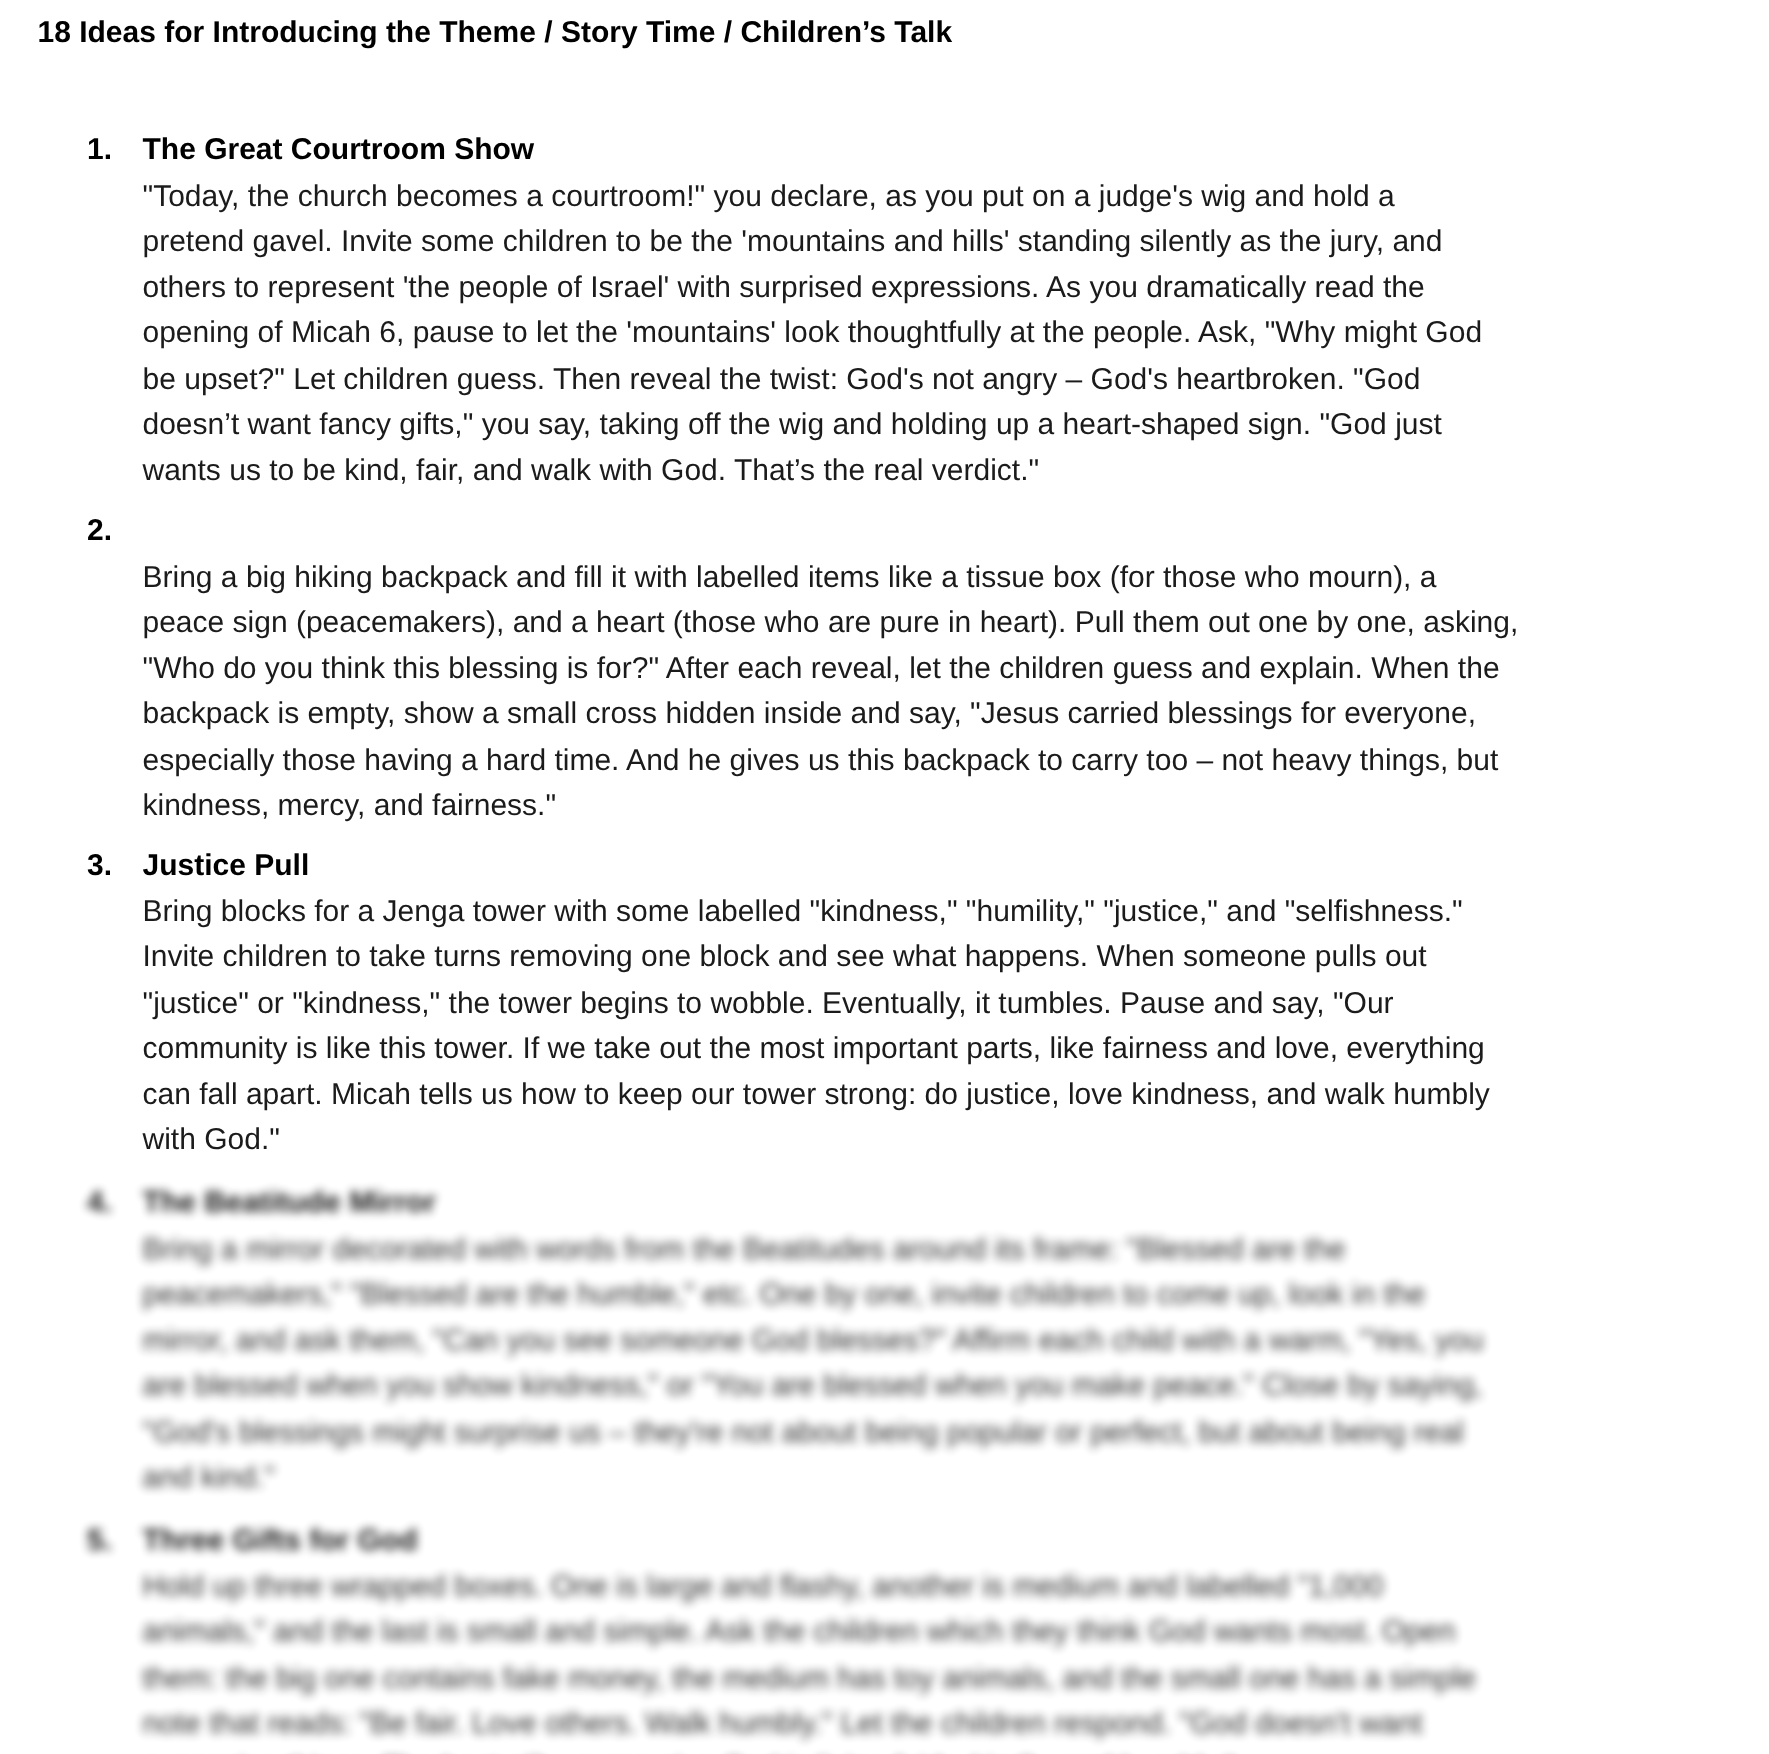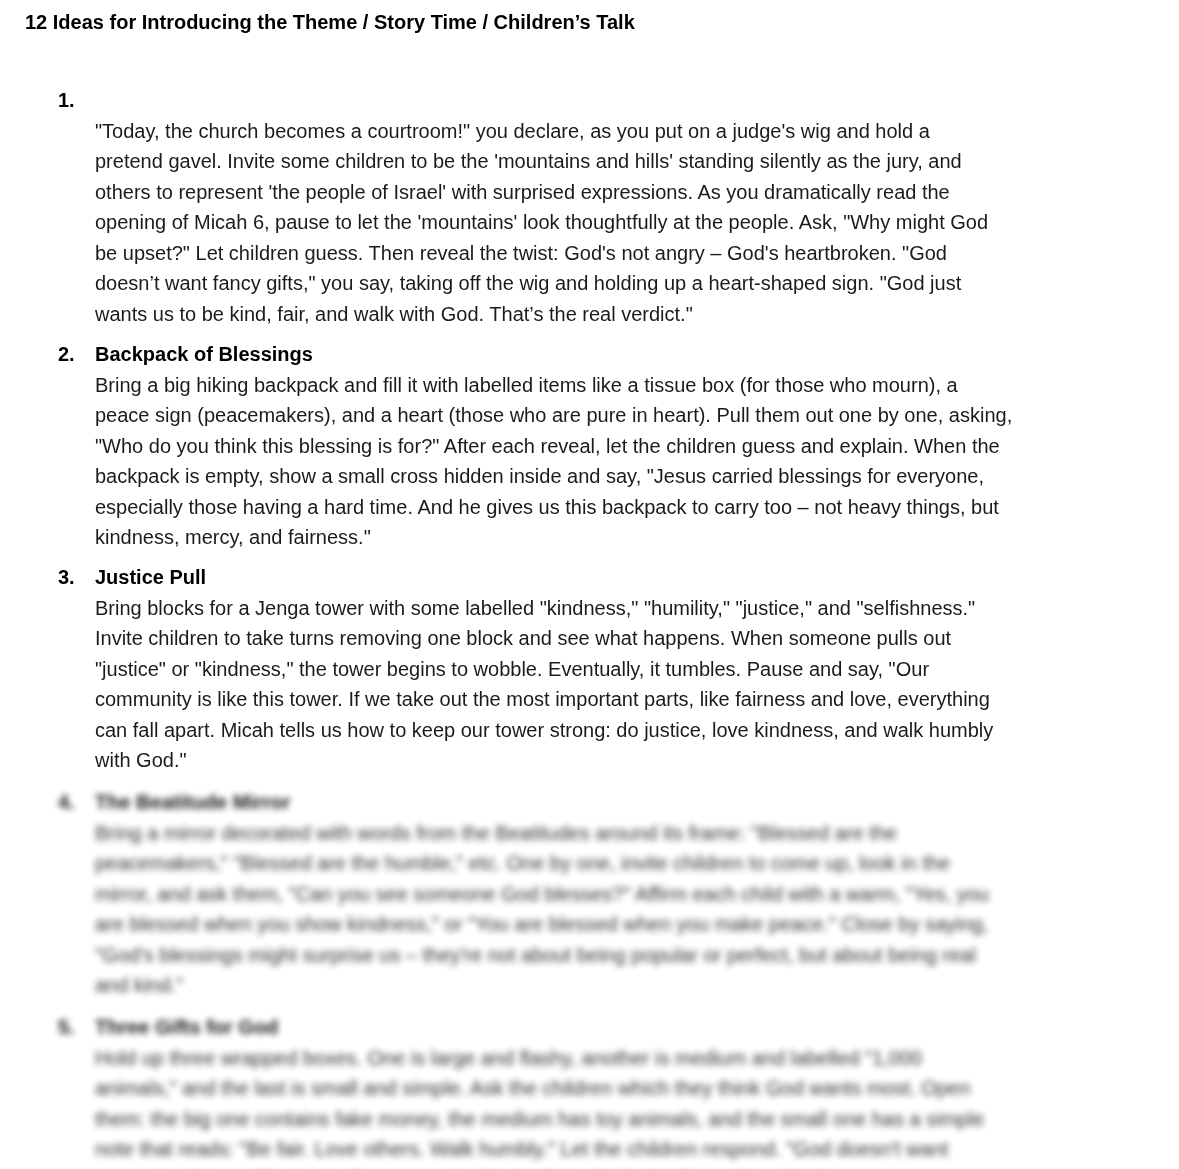--- a/index.html
+++ b/index.html
@@ -65,39 +65,39 @@
   .item-4 { top: 787px; }
   .item-5 { top: 1012px; }
   .blurred {
     filter: blur(3.2px);
     opacity: 0.92;
   }
 </style>
 </head>
 <body>
 
-<div class="doc-title">12 Ideas for Introducing the Theme / Story Time / Children’s Talk</div>
+<div class="doc-title">18 Ideas for Introducing the Theme / Story Time / Children’s Talk</div>
 
 <div class="doc-item item-1">
   <div class="item-head">
     <span class="item-number">1.</span>
+    <span class="item-heading">The Great Courtroom Show</span>
   </div>
   <div class="item-body">"Today, the church becomes a courtroom!" you declare, as you put on a judge's wig and hold a
 pretend gavel. Invite some children to be the 'mountains and hills' standing silently as the jury, and
 others to represent 'the people of Israel' with surprised expressions. As you dramatically read the
 opening of Micah 6, pause to let the 'mountains' look thoughtfully at the people. Ask, "Why might God
 be upset?" Let children guess. Then reveal the twist: God's not angry – God's heartbroken. "God
 doesn’t want fancy gifts," you say, taking off the wig and holding up a heart-shaped sign. "God just
 wants us to be kind, fair, and walk with God. That’s the real verdict."</div>
 </div>
 
 <div class="doc-item item-2">
   <div class="item-head">
     <span class="item-number">2.</span>
-    <span class="item-heading">Backpack of Blessings</span>
   </div>
   <div class="item-body">Bring a big hiking backpack and fill it with labelled items like a tissue box (for those who mourn), a
 peace sign (peacemakers), and a heart (those who are pure in heart). Pull them out one by one, asking,
 "Who do you think this blessing is for?" After each reveal, let the children guess and explain. When the
 backpack is empty, show a small cross hidden inside and say, "Jesus carried blessings for everyone,
 especially those having a hard time. And he gives us this backpack to carry too – not heavy things, but
 kindness, mercy, and fairness."</div>
 </div>
 
 <div class="doc-item item-3">

